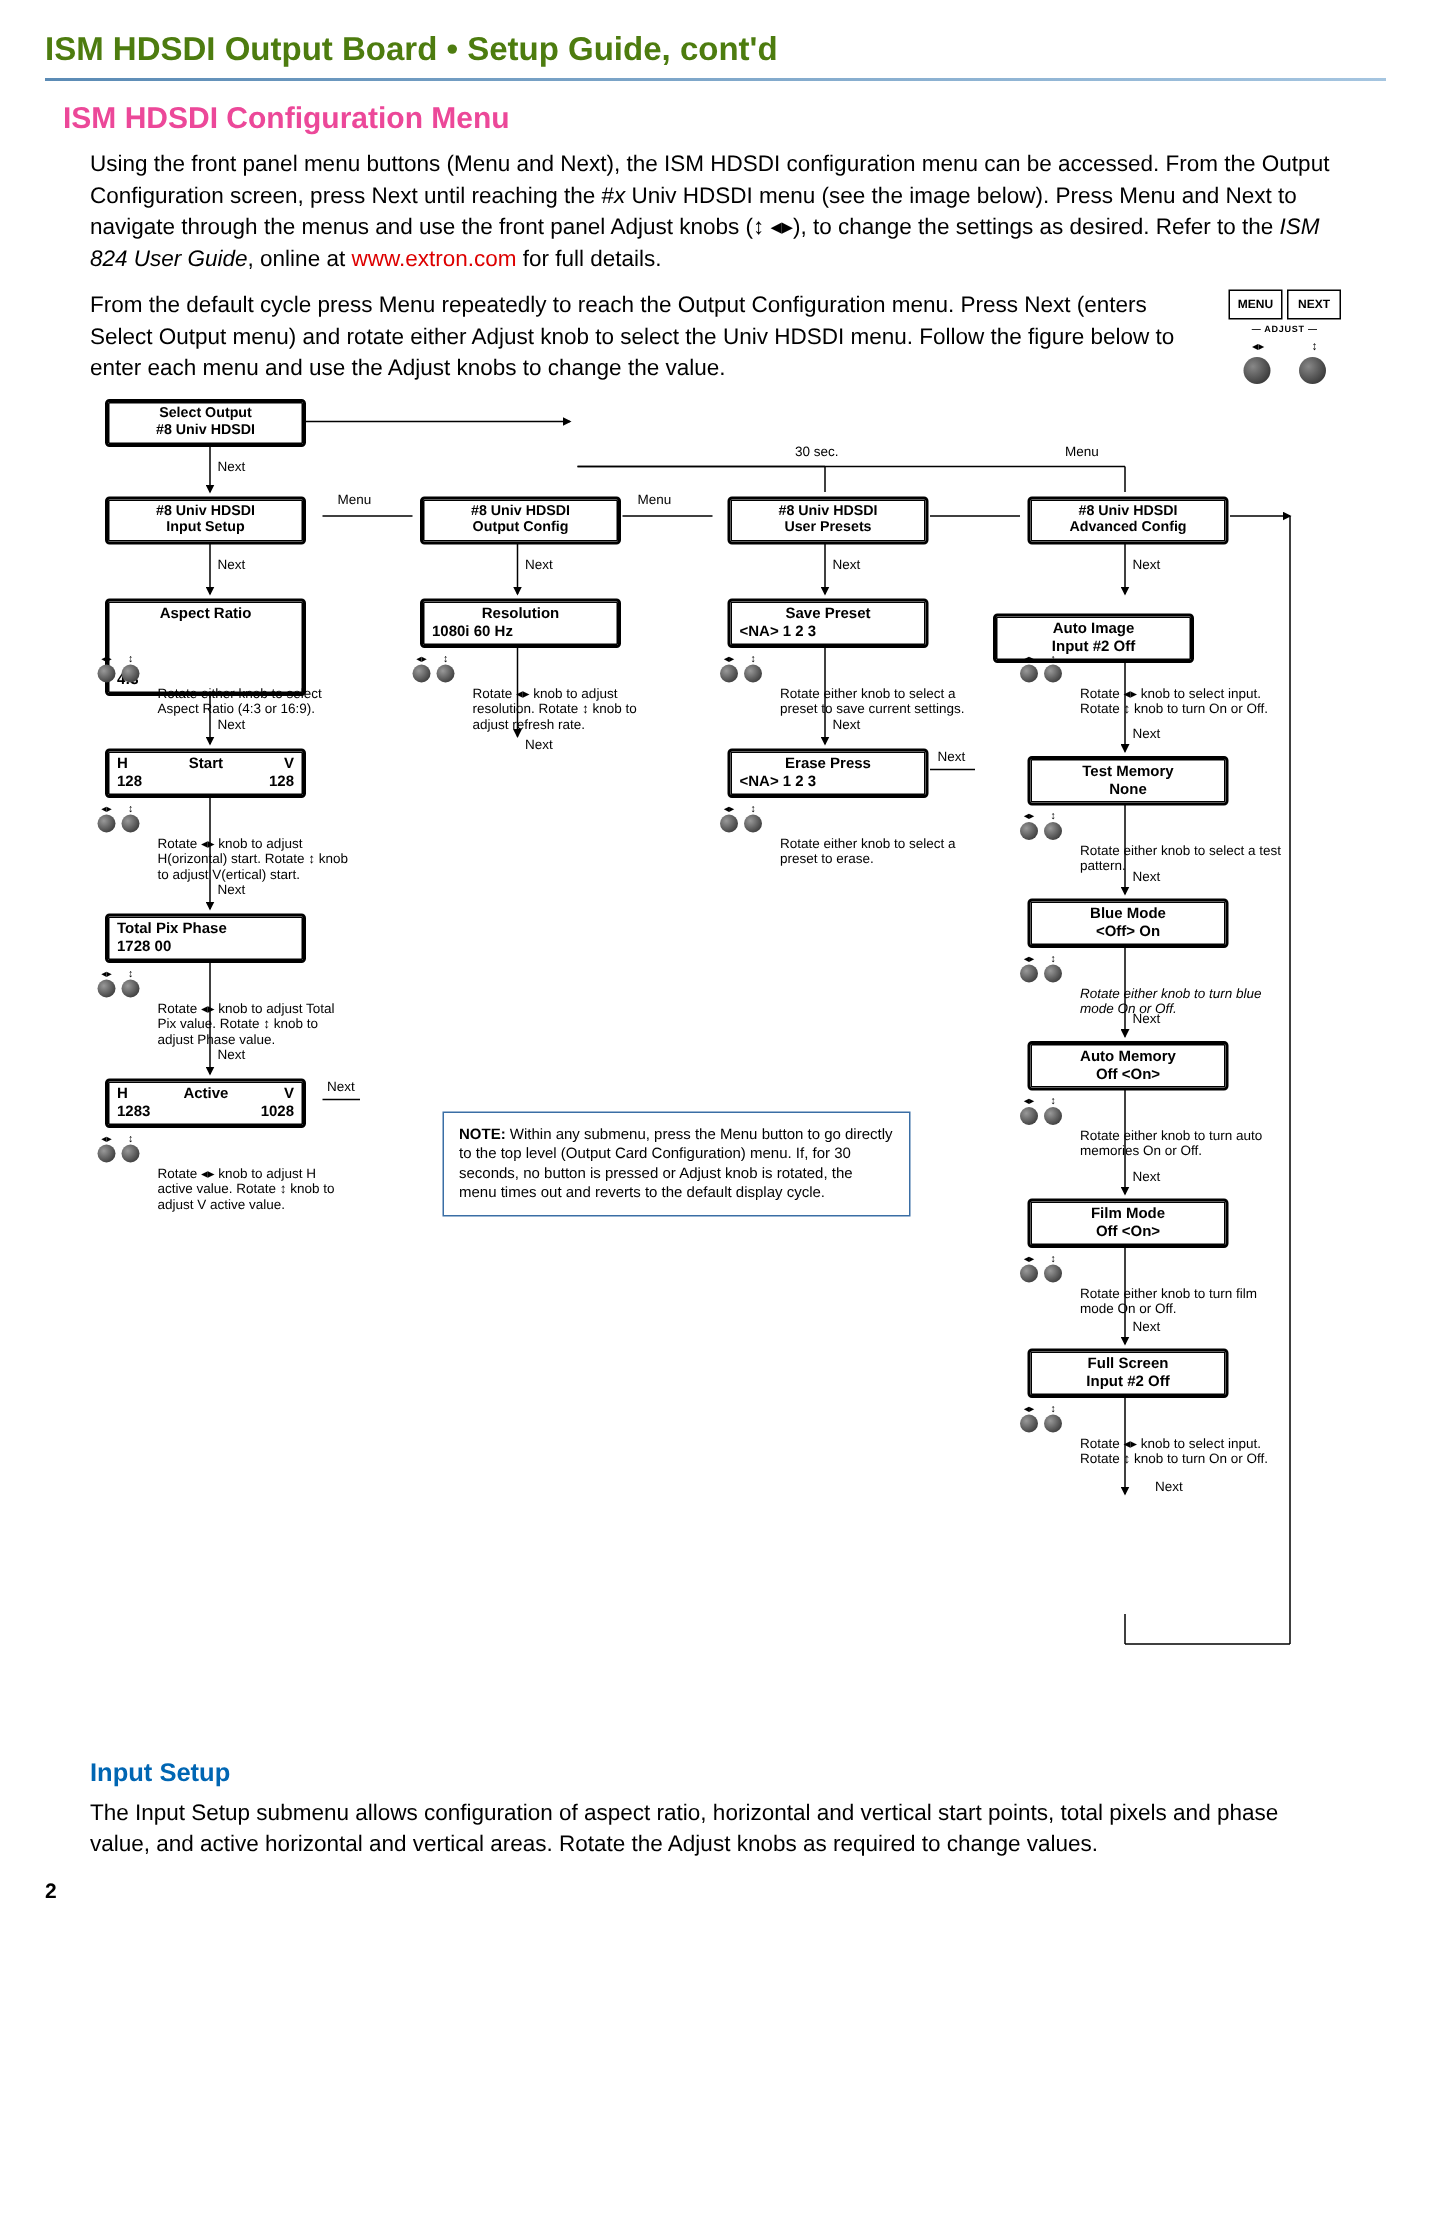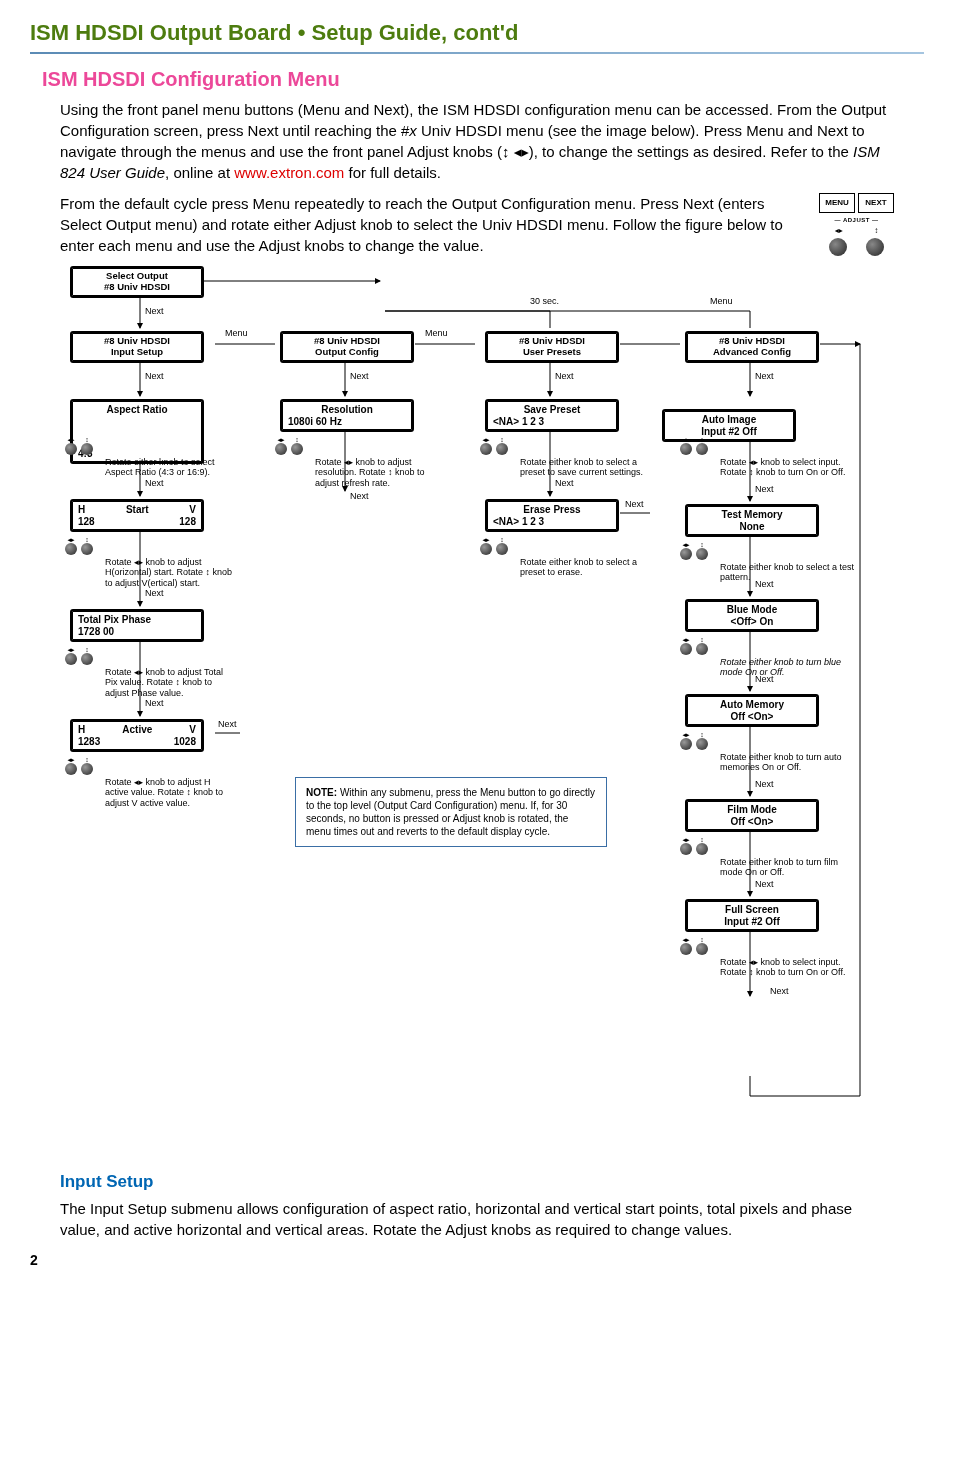--- a/index.html
+++ b/index.html
@@ -499,21 +499,21 @@
         <div class="mini-knob"></div>
       </div>
     <div>
         <div class="arr">↕</div>
         <div class="mini-knob"></div>
       </div>
   </div>
   <div class="desc" style="left:690px; top:670px;">Rotate ◂▸ knob to select input. Rotate ↕ knob to turn On or Off.</div>
   <div class="flow-label" style="left:740px; top:720px;">Next</div>
 
-  <div class="note-box" style="left:265px; top:475px;margin-top:36px;">
+  <div class="note-box" style="left:265px; top:475px;">
     <span class="note-label">NOTE:</span>
     <span>Within any submenu, press the Menu button to go directly to the top level (Output Card Configuration) menu. If, for 30 seconds, no button is pressed or Adjust knob is rotated, the menu times out and reverts to the default display cycle.</span>
   </div>
 
 </div>
 
 <div class="subsection-heading">Input Setup</div>
 <div class="body-text">The Input Setup submenu allows configuration of aspect ratio, horizontal and vertical start points, total pixels and phase value, and active horizontal and vertical areas. Rotate the Adjust knobs as required to change values.</div>
 
 <div class="page-num">2</div>

